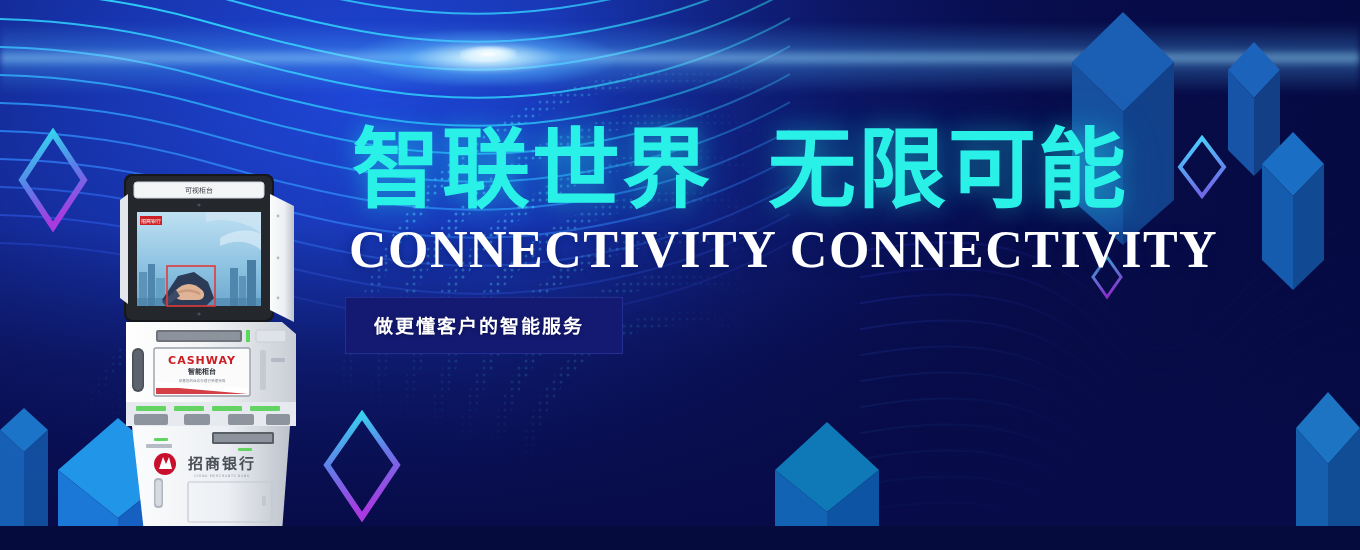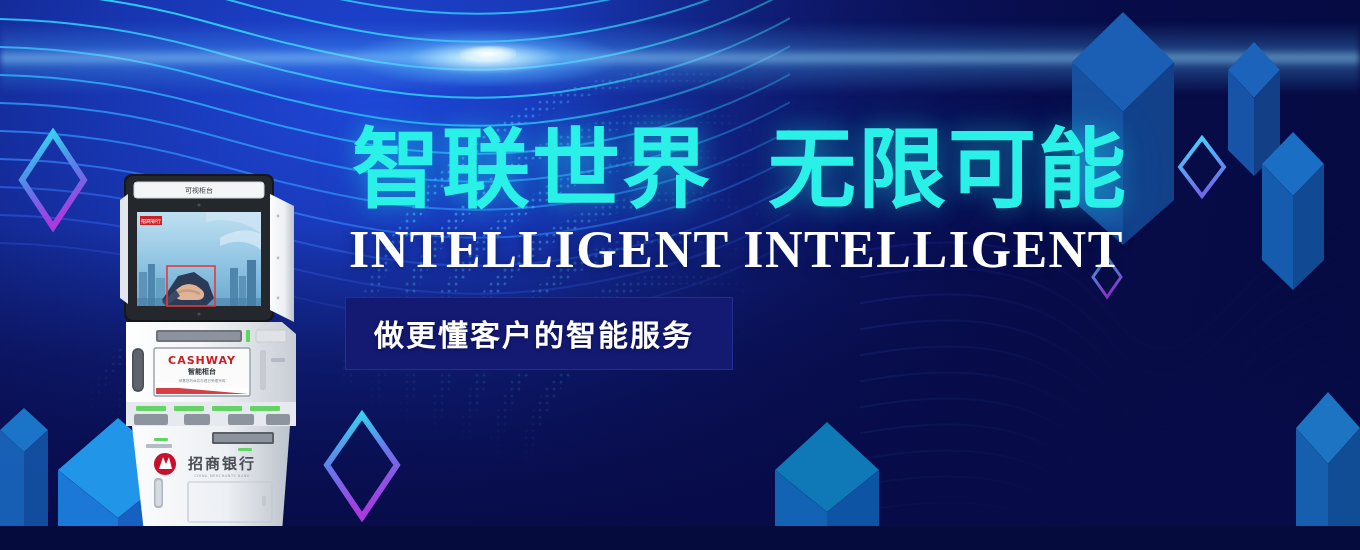--- a/index.html
+++ b/index.html
@@ -111,21 +111,21 @@
   .tagline-box{
     margin-top:20px;
     display:inline-block;
     background:#141a72;
     padding:13px 38px 14px 28px;
     border:1px solid rgba(60,90,200,.35);
   }
   .tagline-text{
     font-family:Liberation Mono, monospace;
     font-weight:700;
-    font-size:30px;
+    font-size:19px;
     letter-spacing:2px;
     color:#ffffff;
     white-space:nowrap;
     text-shadow:0 1px 4px rgba(0,0,40,.5);
   }
 </style>
 </head>
 <body>
 
 <div class="banner">
@@ -456,20 +456,20 @@
       <ellipse cx="44" cy="366" rx="12" ry="5" fill="#2b2f36"></ellipse>
       <ellipse cx="162" cy="364" rx="12" ry="5" fill="#2b2f36"></ellipse>
 
       <ellipse cx="100" cy="372" rx="76" ry="7" fill="url(#shadowG)" opacity=".5"></ellipse>
     </svg>
   </div>
 
   <div class="copy">
     <h1 class="headline"><span>智联世界</span><span class="gap"></span><span>无限可能</span></h1>
 
-    <div class="subline">INTELLIGENT INTELLIGENT</div>
+    <div class="subline">CONNECTIVITY CONNECTIVITY</div>
 
     <div class="tagline-box">
       <span class="tagline-text">做更懂客户的智能服务</span>
     </div>
   </div>
 
 </div>
 
 </body></html>

